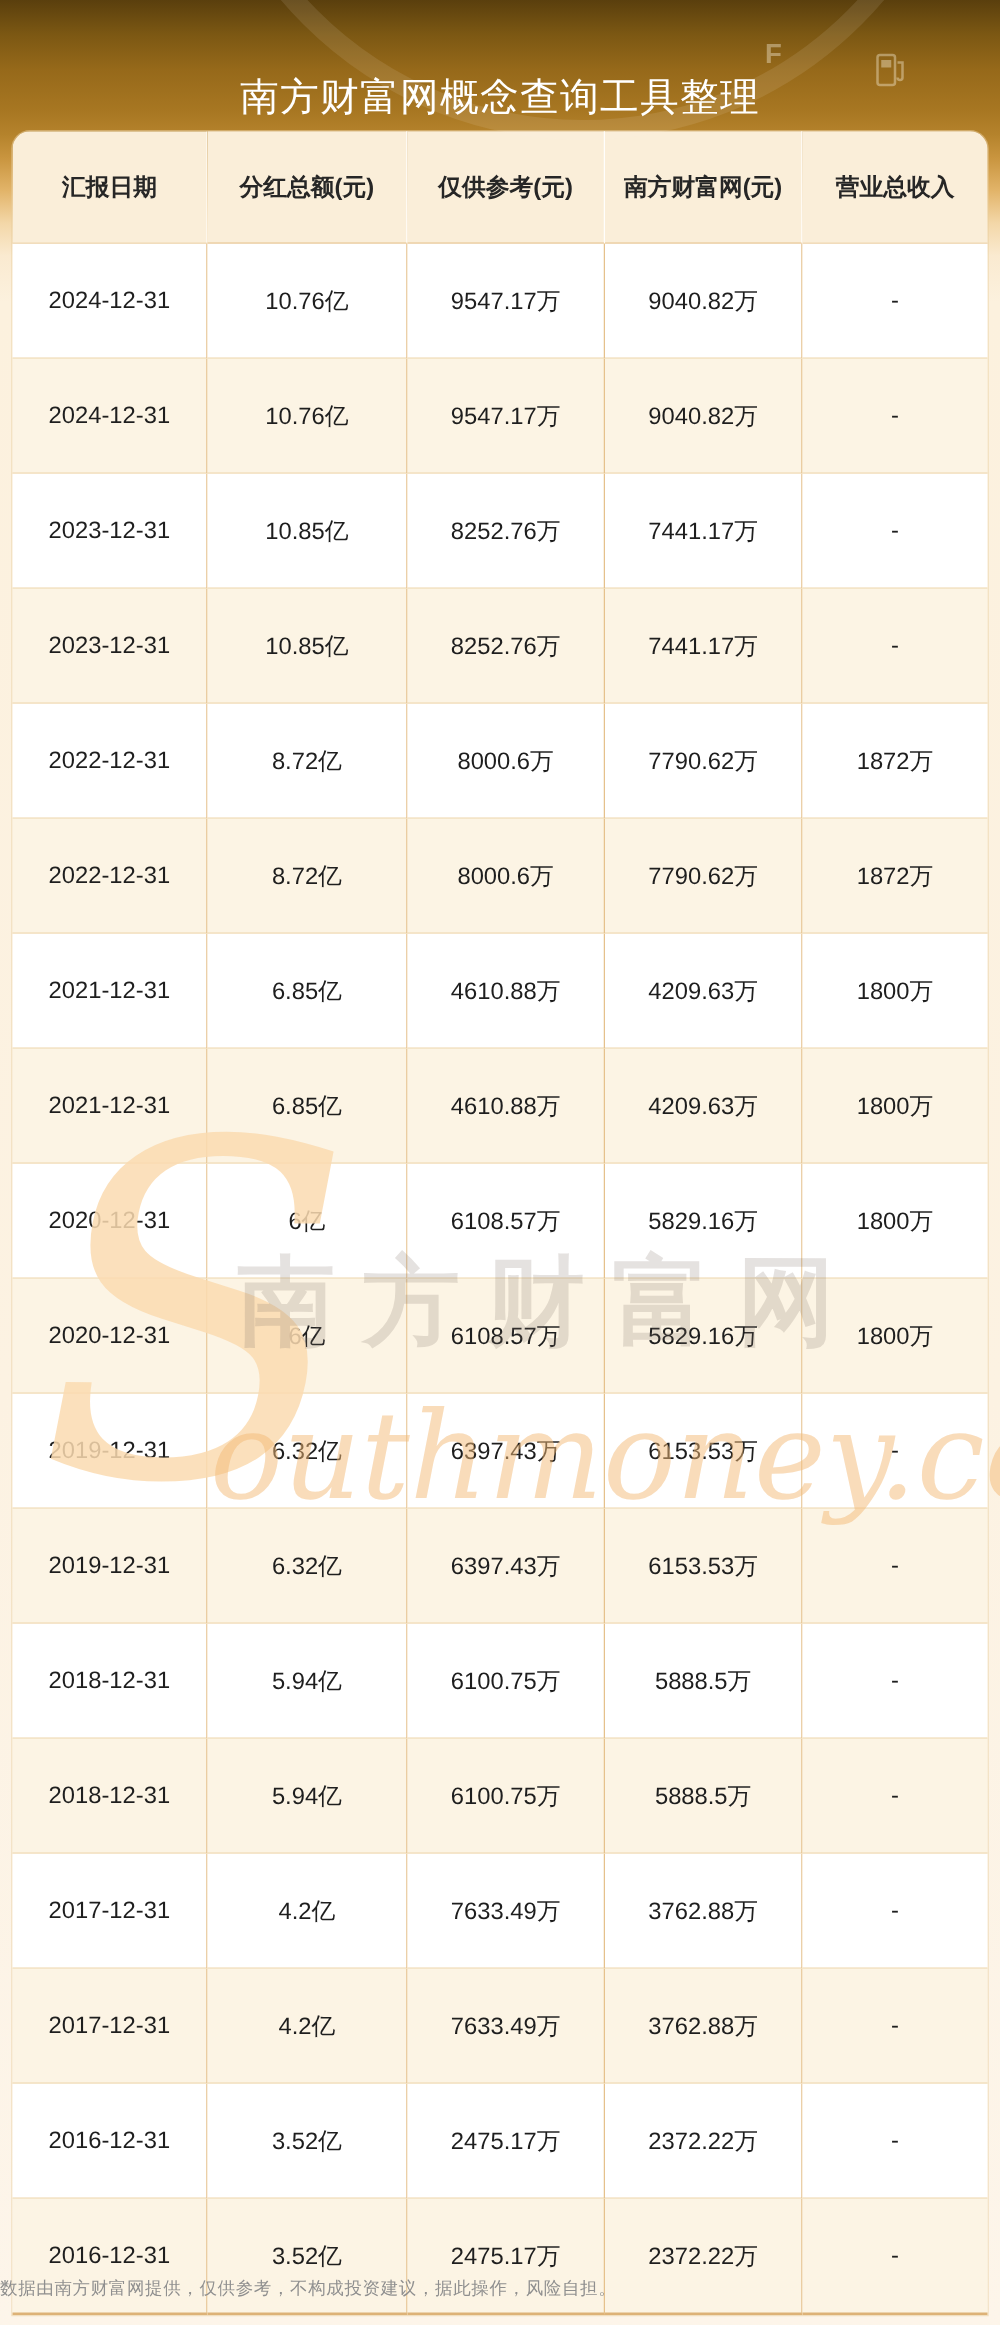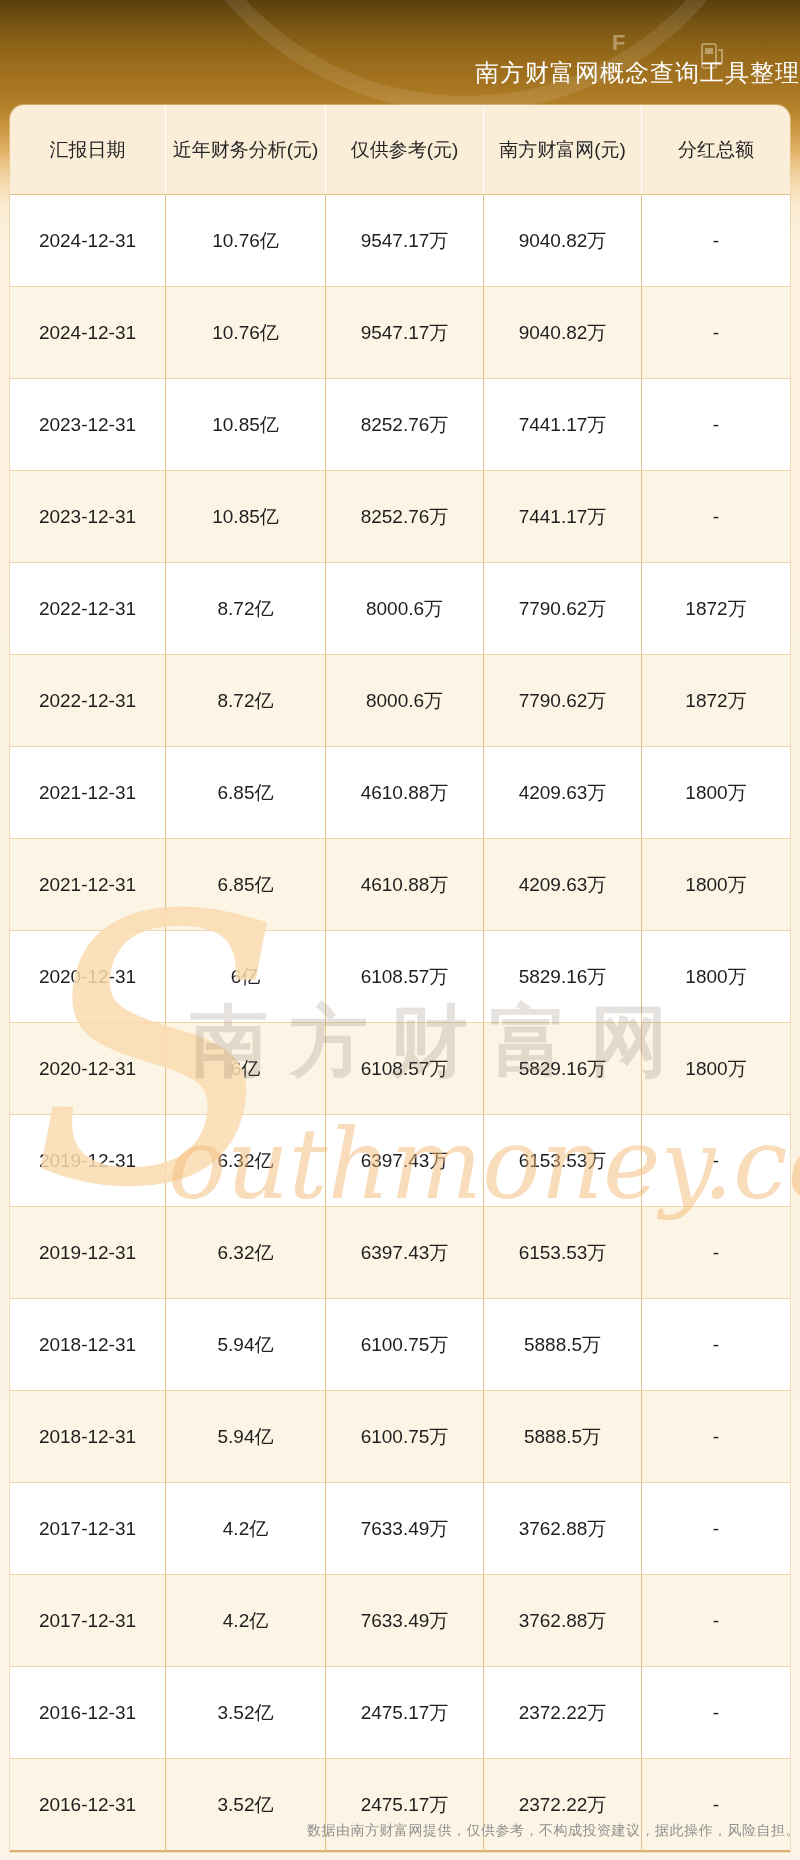--- a/index.html
+++ b/index.html
@@ -13,28 +13,28 @@
   }
   
   .banner{position:absolute;top:0;left:0;width:100%;height:105px;z-index:2;}
   .gauge-arc{position:absolute;left:150px;top:-520px;width:600px;height:600px;
     border-radius:50%;border:16px solid rgba(255,250,235,.10);}
   .gauge-f{position:absolute;left:612px;top:30px;font-size:22px;font-weight:bold;
     color:rgba(255,248,228,.38);}
   .gauge-pump{position:absolute;left:700px;top:40px;opacity:.38;}
   .title{position:absolute;top:22px;left:0;width:100%;text-align:center;
     color:#ffffff;font-size:24px;letter-spacing:1px;}
-  .subtitle{position:absolute;top:57px;left:0;width:100%;text-align:right;
-    color:#ffffff;font-size:24px;letter-spacing:1px;}
+  .subtitle{position:absolute;top:57px;left:0;width:100%;text-align:center;
+    color:#ffffff;font-size:31px;letter-spacing:1px;}
   
   table.fin{position:absolute;top:105px;left:10px;width:780px;z-index:1;
     border-collapse:separate;border-spacing:0;
     border-radius:14px 14px 0 0;
     box-shadow:0 0 0 1px rgba(232,204,156,.55);}
-  table.fin th{height:87px;background:#faeed9;font-size:19px;font-weight:normal;
+  table.fin th{height:87px;background:#faeed9;font-size:19px;font-weight:bold;
     color:#262626;text-align:center;vertical-align:middle;
     border-bottom:1px solid #e5c18c;border-right:1px solid rgba(255,255,255,.9);}
   table.fin th:last-child{border-right:none;}
   table.fin th:first-child{border-top-left-radius:14px;}
   table.fin th:last-child{border-top-right-radius:14px;}
   table.fin td{height:89px;background:#ffffff;font-size:19px;color:#1e1e1e;
     text-align:center;vertical-align:middle;
     border-bottom:1px solid #eed6ac;border-right:1px solid #e5c18c;}
   table.fin td:last-child{border-right:none;}
   table.fin tbody tr:nth-child(even) td{background:#fcf4e4;}
@@ -45,21 +45,21 @@
   .wm-s{position:absolute;left:30px;top:868px;
     font:italic 370px "DejaVu Serif","Liberation Serif",serif;line-height:1;
     color:rgba(250,219,176,.85);}
   .wm-cn{position:absolute;left:190px;top:990px;font-size:78px;font-weight:bold;
     letter-spacing:22px;white-space:nowrap;
     color:rgba(125,112,100,.20);font-family:"DejaVu Sans","Liberation Sans",sans-serif;}
   .wm-en{position:absolute;left:168px;top:1116px;white-space:nowrap;
     font:italic 97px "DejaVu Serif","Liberation Serif",serif;line-height:1;
     color:rgba(243,186,118,.50);}
   
-  .footer{position:absolute;top:1822px;left:0;width:100%;text-align:right;
+  .footer{position:absolute;top:1822px;left:0;width:100%;text-align:left;
     font-size:14px;color:#8f8f8f;letter-spacing:.5px;z-index:2;}
 </style>
 </head>
 <body>
 
 <div class="page">
 
   <div class="banner">
     <div class="gauge-arc"></div>
     <div class="gauge-f">F</div>
@@ -77,24 +77,24 @@
     <colgroup>
       <col style="width:156px">
         <col style="width:160px">
         <col style="width:158px">
       <col style="width:158px">
         <col style="width:148px">
     </colgroup>
     <thead>
       <tr>
           <th>汇报日期</th>
-          <th>近年财务分析(元)</th>
+          <th>分红总额(元)</th>
           <th>仅供参考(元)</th>
           <th>南方财富网(元)</th>
-          <th>分红总额</th>
+          <th>营业总收入</th>
         </tr>
     </thead>
     <tbody>
         <tr>
           <td>2024-12-31</td>
           <td>10.76亿</td>
           <td>9547.17万</td>
           <td>9040.82万</td>
           <td>-</td>
         </tr>

